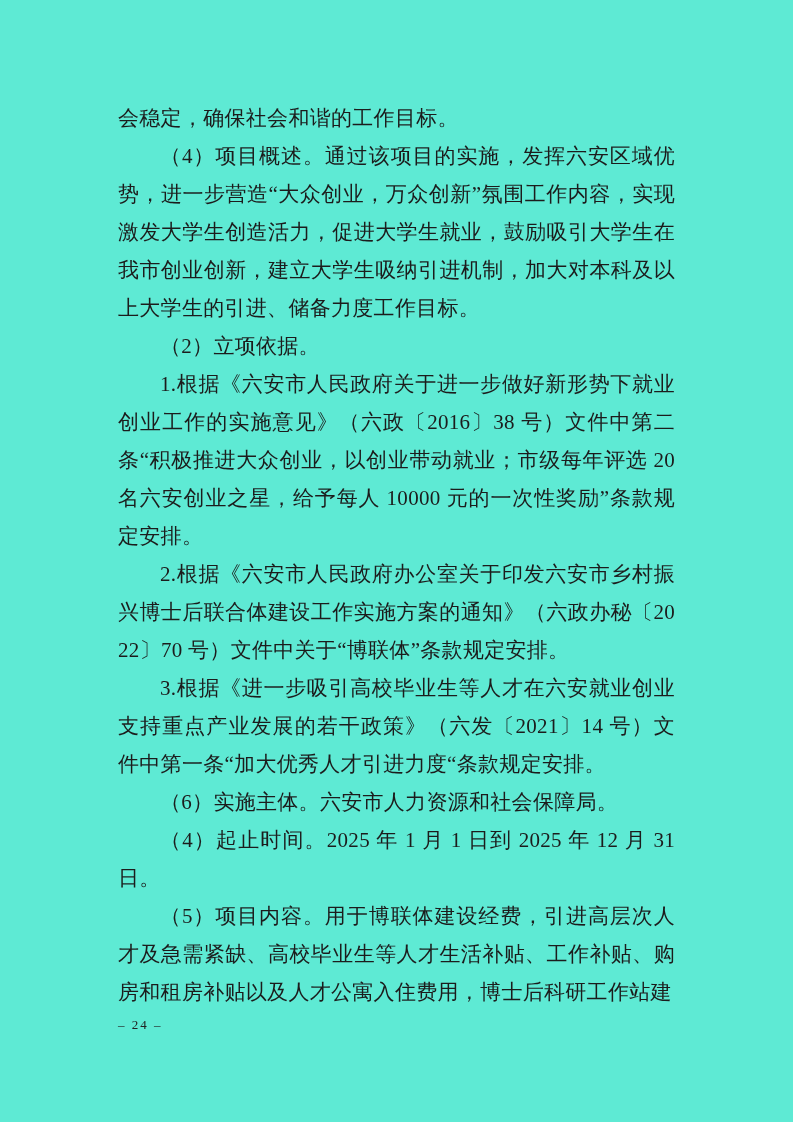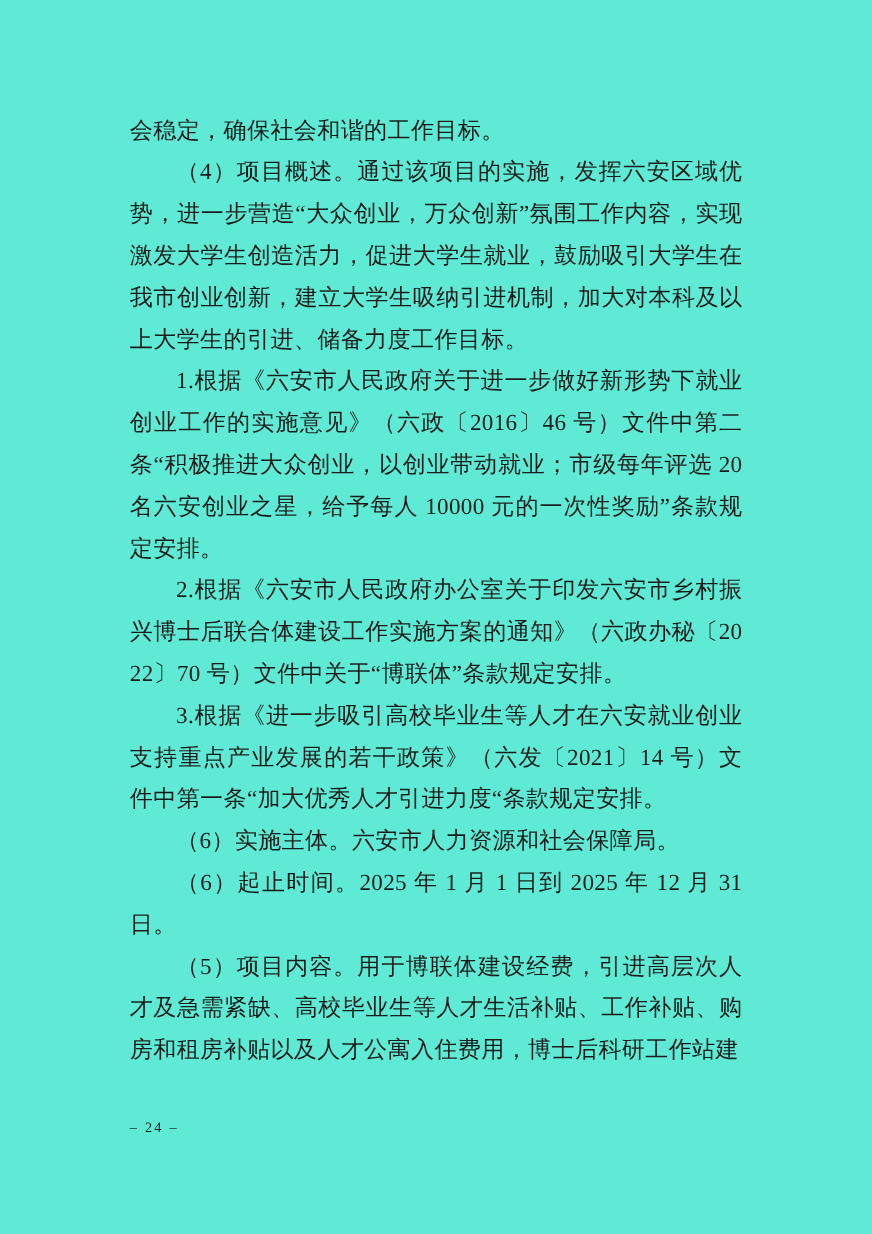--- a/index.html
+++ b/index.html
@@ -50,21 +50,22 @@
     letter-spacing: 2px;
   }
 </style>
 </head>
 <body>
 
 <div class="page">
   <div class="content">
     <p class="para">会稳定，确保社会和谐的工作目标。</p>
     <p class="para indent">（4）项目概述。通过该项目的实施，发挥六安区域优势，进一步营造“大众创业，万众创新”氛围工作内容，实现激发大学生创造活力，促进大学生就业，鼓励吸引大学生在我市创业创新，建立大学生吸纳引进机制，加大对本科及以上大学生的引进、储备力度工作目标。</p>
-    <p class="para indent">1.根据《六安市人民政府关于进一步做好新形势下就业创业工作的实施意见》（六政〔2016〕46 号）文件中第二条“积极推进大众创业，以创业带动就业；市级每年评选 20 名六安创业之星，给予每人 10000 元的一次性奖励”条款规定安排。</p>
+    <p class="para indent">（2）立项依据。</p>
+    <p class="para indent">1.根据《六安市人民政府关于进一步做好新形势下就业创业工作的实施意见》（六政〔2016〕38 号）文件中第二条“积极推进大众创业，以创业带动就业；市级每年评选 20 名六安创业之星，给予每人 10000 元的一次性奖励”条款规定安排。</p>
     <p class="para indent">2.根据《六安市人民政府办公室关于印发六安市乡村振兴博士后联合体建设工作实施方案的通知》（六政办秘〔2022〕70 号）文件中关于“博联体”条款规定安排。</p>
     <p class="para indent">3.根据《进一步吸引高校毕业生等人才在六安就业创业支持重点产业发展的若干政策》（六发〔2021〕14 号）文件中第一条“加大优秀人才引进力度“条款规定安排。</p>
     <p class="para indent">（6）实施主体。六安市人力资源和社会保障局。</p>
-    <p class="para indent">（6）起止时间。2025 年 1 月 1 日到 2025 年 12 月 31 日。</p>
+    <p class="para indent">（4）起止时间。2025 年 1 月 1 日到 2025 年 12 月 31 日。</p>
     <p class="para indent">（5）项目内容。用于博联体建设经费，引进高层次人才及急需紧缺、高校毕业生等人才生活补贴、工作补贴、购房和租房补贴以及人才公寓入住费用，博士后科研工作站建</p>
   </div>
   <div class="footer">– 24 –</div>
 </div>
 
 </body></html>

